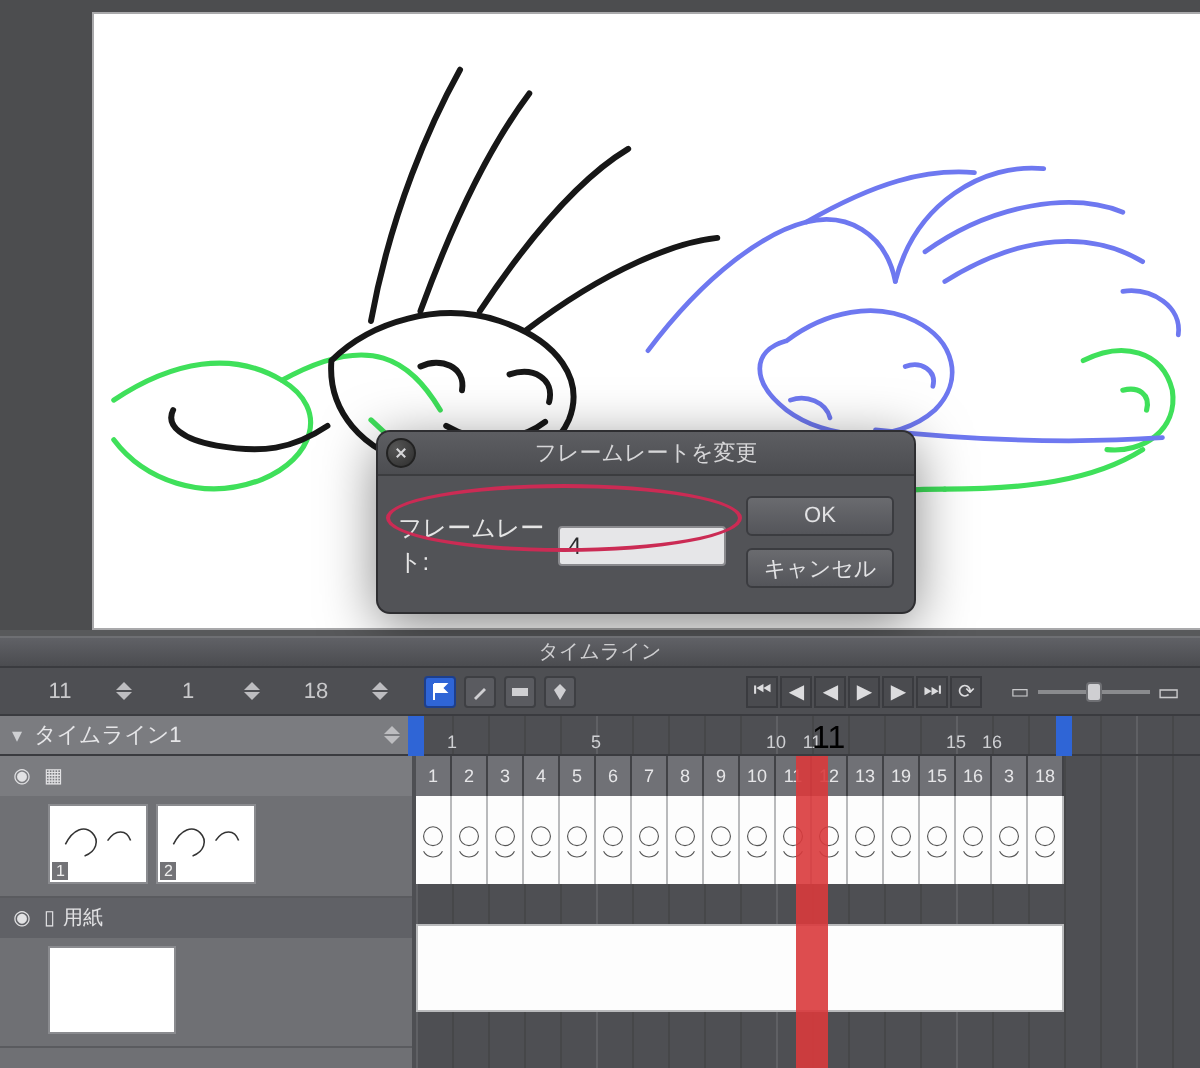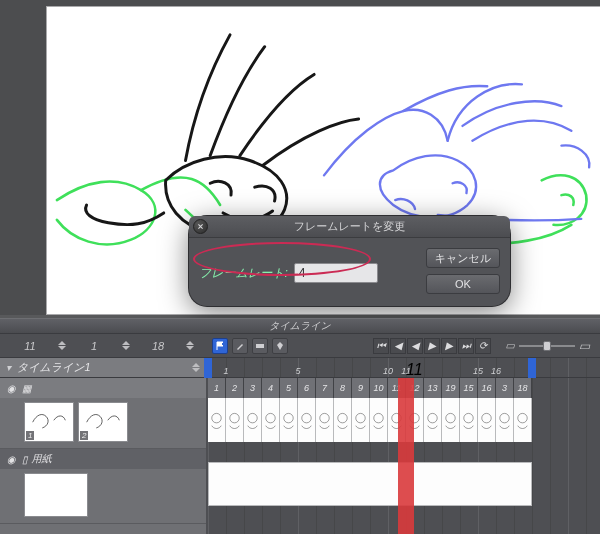--- a/index.html
+++ b/index.html
@@ -4,34 +4,34 @@
 <style>
 * { box-sizing: border-box; margin: 0; padding: 0; font-family: "Hiragino Kaku Gothic Pro", Meiryo, sans-serif; }
 body { width: 600px; height: 534px; background: #58595b; overflow: hidden; position: relative; }
 
 
 .canvas-wrap { position: absolute; left: 0; top: 0; right: 0; height: 315px; background: #4c4d4f; }
 .canvas { position: absolute; left: 46px; top: 6px; right: -2px; bottom: 0; background: #fff; border: 1px solid #a9a9ab; }
 .canvas svg { position: absolute; inset: 0; width: 100%; height: 100%; }
 
 
-.dialog { position: absolute; left: 189px; top: 216px; width: 321px; background: #525357; border-radius: 18px; box-shadow: 0 0 0 1px #2e2e31, 0 6px 28px rgba(0,0,0,.5); color: #d6d6d8; font-size: 12px; }
+.dialog { position: absolute; left: 189px; top: 216px; width: 268px; background: #525357; border-radius: 6px; box-shadow: 0 0 0 1px #2e2e31, 0 6px 28px rgba(0,0,0,.5); color: #d6d6d8; font-size: 12px; }
 .dialog-title { height: 22px; display: flex; align-items: center; justify-content: center; background: linear-gradient(#5d5e62,#4c4d51); border-bottom: 1px solid #3b3c3f; border-radius: 6px 6px 0 0; position: relative; font-size: 11px; }
 .dialog-close { position: absolute; left: 4px; top: 3px; width: 15px; height: 15px; border-radius: 50%; background: radial-gradient(circle at 30% 30%, #555, #2e2e2e); border: 1px solid #222; display: flex; align-items: center; justify-content: center; }
 .dialog-close svg { width: 7px; height: 7px; }
 .dialog-body { display: flex; padding: 10px 10px 12px 10px; gap: 10px; }
 .dialog-fields { flex: 1; display: flex; align-items: center; gap: 6px; padding-top: 4px; position: relative; }
-.field-label { color: #86efac; font-style: italic; }
+.field-label { color: #e5e5e5; }
 .field-input { width: 84px; height: 20px; background: #e6e6e8; border: 1px solid #8a8a8e; border-radius: 2px; padding: 0 4px; font-size: 12px; color: #2b2b2d; }
 .red-circle { position: absolute; left: -6px; top: -6px; width: 178px; height: 34px; border: 2px solid #cb2b54; border-radius: 50%/50%; pointer-events: none; }
 .dialog-btns { display: flex; flex-direction: column; gap: 6px; }
 .dbtn { width: 74px; height: 20px; background: linear-gradient(#6a6b6f,#54555a); border: 1px solid #3b3c40; border-radius: 3px; color: #e2e2e4; font-size: 11px; display: flex; align-items: center; justify-content: center; }
 
 
-.timeline { position: absolute; left: 0; right: 0; top: 318px; bottom: 0; background: #7f1d1d; display: flex; flex-direction: column; font-style: italic; }
+.timeline { position: absolute; left: 0; right: 0; top: 318px; bottom: 0; background: #7f1d1d; display: flex; flex-direction: column; }
 .tl-title { height: 16px; background: linear-gradient(#606166,#4b4c50); border-top: 1px solid #6e6f73; border-bottom: 1px solid #3a3b3f; color: #cfcfd1; font-size: 10px; display: flex; align-items: center; justify-content: center; }
 .tl-toolbar { height: 24px; background: #4e4f53; border-bottom: 1px solid #3a3b3f; display: flex; align-items: center; font-size: 11px; color: #c9c9cb; }
 .tb-left { display: flex; align-items: center; gap: 12px; padding-left: 14px; width: 206px; }
 .tb-num { width: 32px; text-align: center; }
 .tb-stepper { display:inline-flex; flex-direction: column; gap:1px; }
 .tb-stepper span{ width:0;height:0;border-left:4px solid transparent;border-right:4px solid transparent;}
 .tb-stepper .up{border-bottom:4px solid #bdbdc0;}
 .tb-stepper .dn{border-top:4px solid #bdbdc0;}
 .tb-icons { display: flex; gap: 4px; margin-left: 6px; }
 .tb-icon { width: 16px; height: 16px; background: #5a5b60; border: 1px solid #3e3f43; border-radius: 2px; display:flex;align-items:center;justify-content:center;}
@@ -128,22 +128,22 @@
     </div>
     <span>フレームレートを変更</span>
   </div>
   <div class="dialog-body">
     <div class="dialog-fields">
       <div class="red-circle"></div>
       <span class="field-label">フレームレート:</span>
       <input class="field-input" value="4" style="">
     </div>
     <div class="dialog-btns">
+      <div class="dbtn">OK</div>
       <div class="dbtn">キャンセル</div>
-      <div class="dbtn">OK</div>
     </div>
   </div>
 </div>
 
 <div class="timeline">
   <div class="tl-title">タイムライン</div>
 
   <div class="tl-toolbar">
     <div class="tb-left">
       <span class="tb-num">11</span>

